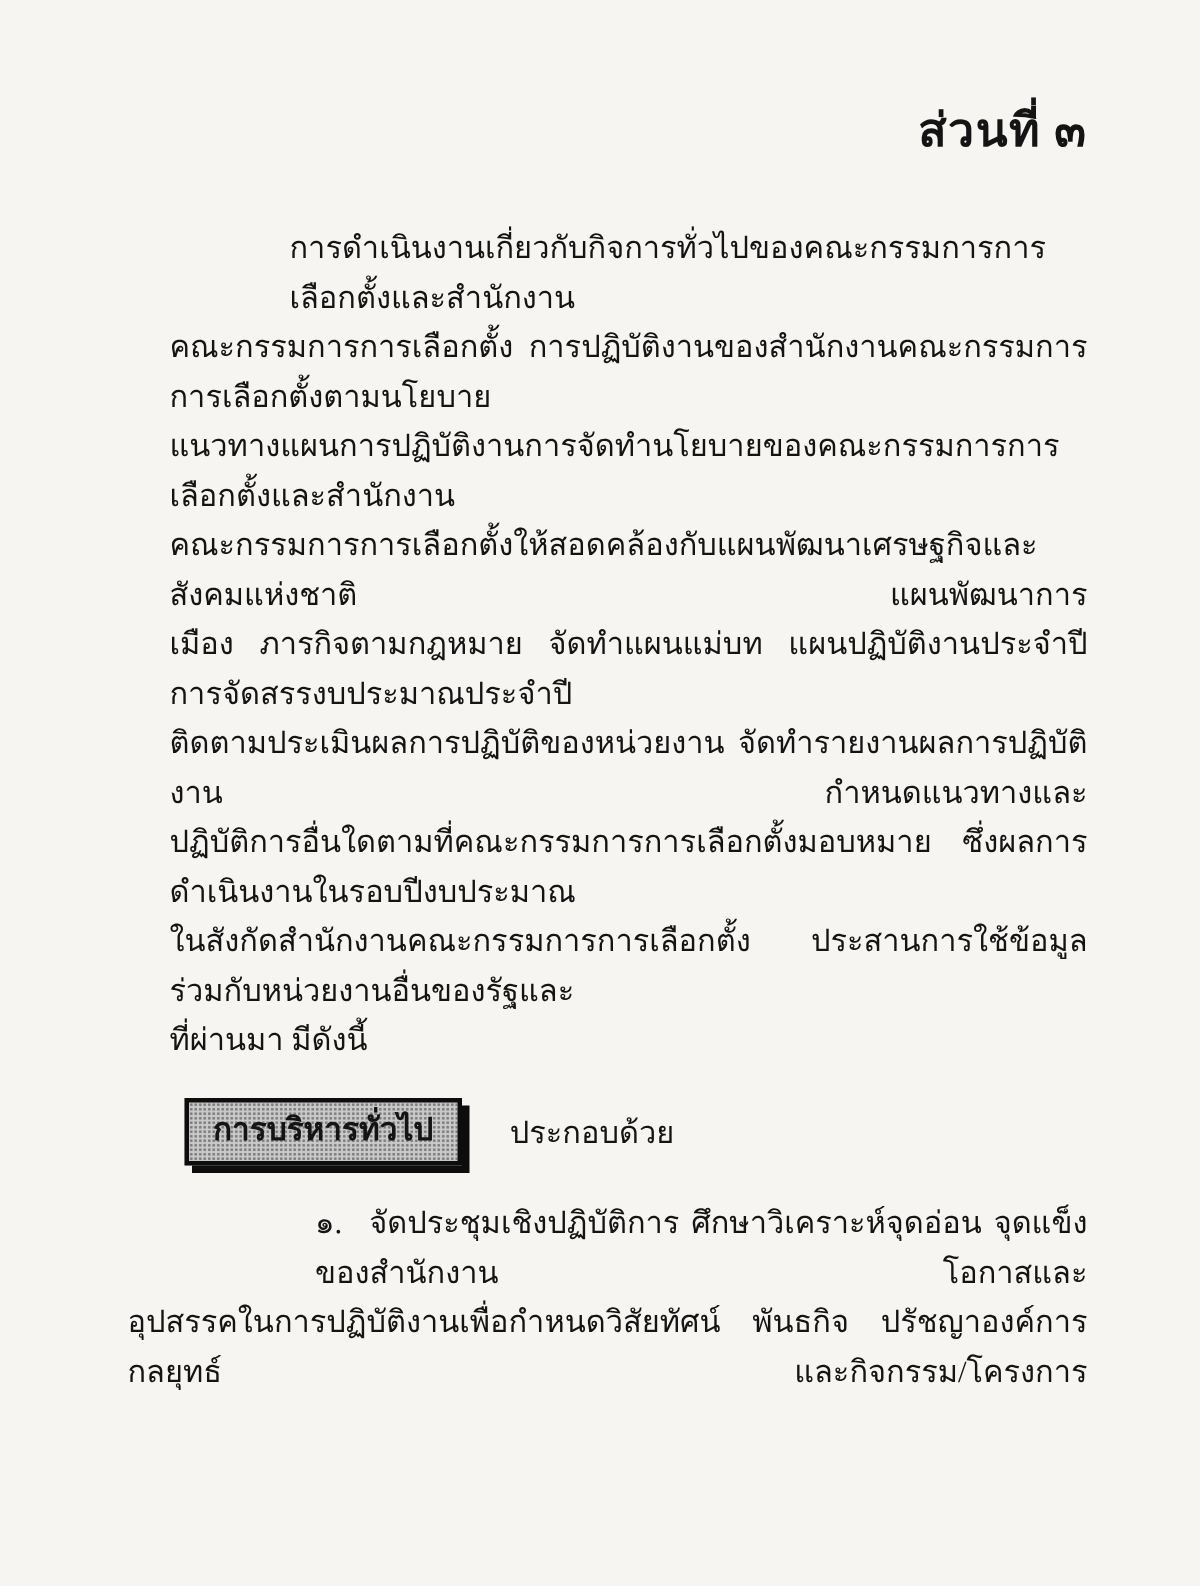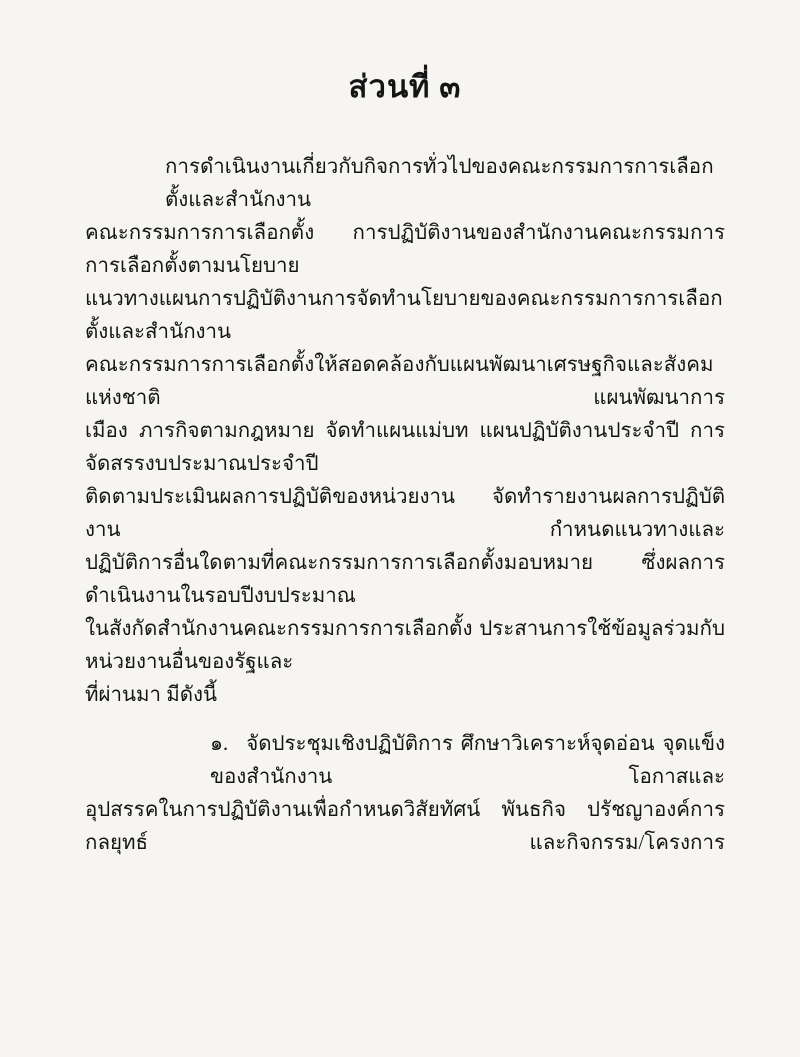--- a/index.html
+++ b/index.html
@@ -9,41 +9,41 @@
     width:800px;height:1057px;
     margin:0 auto;
     background:#f6f5f2;
     color:#141414;
     font-family:"Liberation Serif","DejaVu Serif",serif;
     overflow:hidden;
   }
   .content{padding:0 75px 0 85px;}
 
   
-  .title-block{padding-top:64px;text-align:center;font-weight:bold;}
+  .title-block{padding-top:64px;text-align:right;font-weight:bold;}
   .part-title{font-size:31px;line-height:46px;letter-spacing:1px;}
   .main-title{font-size:28px;line-height:51px;}
 
   
   .tline{
     font-size:20.5px;
     line-height:33px;
     white-space:nowrap;
     overflow:visible;
   }
   .just{
     white-space:normal;
     text-align:justify;
     text-align-last:justify;
   }
   .left{text-align:center;text-align-last:left;}
   .indent-intro{padding-left:80px;}
   .indent-item{padding-left:125px;}
 
-  .intro{margin-top:40px;}
+  .intro{margin-top:40px;margin-left:28px;}
   .num{margin-right:18px;}
 
   
   .section-row{
     margin-top:13px;
     margin-left:38px;
     height:60px;
     display:flex;
     align-items:center;
   }
@@ -81,20 +81,26 @@
       <div class="tline just">คณะกรรมการการเลือกตั้ง การปฏิบัติงานของสำนักงานคณะกรรมการการเลือกตั้งตามนโยบาย</div>
       <div class="tline just">แนวทางแผนการปฏิบัติงานการจัดทำนโยบายของคณะกรรมการการเลือกตั้งและสำนักงาน</div>
       <div class="tline just">คณะกรรมการการเลือกตั้งให้สอดคล้องกับแผนพัฒนาเศรษฐกิจและสังคมแห่งชาติ แผนพัฒนาการ</div>
       <div class="tline just">เมือง ภารกิจตามกฎหมาย จัดทำแผนแม่บท แผนปฏิบัติงานประจำปี การจัดสรรงบประมาณประจำปี</div>
       <div class="tline just">ติดตามประเมินผลการปฏิบัติของหน่วยงาน จัดทำรายงานผลการปฏิบัติงาน กำหนดแนวทางและ</div>
       <div class="tline just">ปฏิบัติการอื่นใดตามที่คณะกรรมการการเลือกตั้งมอบหมาย ซึ่งผลการดำเนินงานในรอบปีงบประมาณ</div>
       <div class="tline just">ในสังกัดสำนักงานคณะกรรมการการเลือกตั้ง ประสานการใช้ข้อมูลร่วมกับหน่วยงานอื่นของรัฐและ</div>
       <div class="tline left">ที่ผ่านมา มีดังนี้</div>
     </section>
 
+    <div class="section-row">
+      <span class="label-box">
+        <span>การบริหารทั่วไป</span>
+      </span>
+      <span class="label-suffix">ประกอบด้วย</span>
+    </div>
 
     <section class="item-block">
       <div class="tline just indent-item">
         <span class="num">๑.</span><span>จัดประชุมเชิงปฏิบัติการ ศึกษาวิเคราะห์จุดอ่อน จุดแข็งของสำนักงาน โอกาสและ</span>
       </div>
       <div class="tline just">อุปสรรคในการปฏิบัติงานเพื่อกำหนดวิสัยทัศน์ พันธกิจ ปรัชญาองค์การ กลยุทธ์ และกิจกรรม/โครงการ</div>
 
     </section>
 
   </div>

